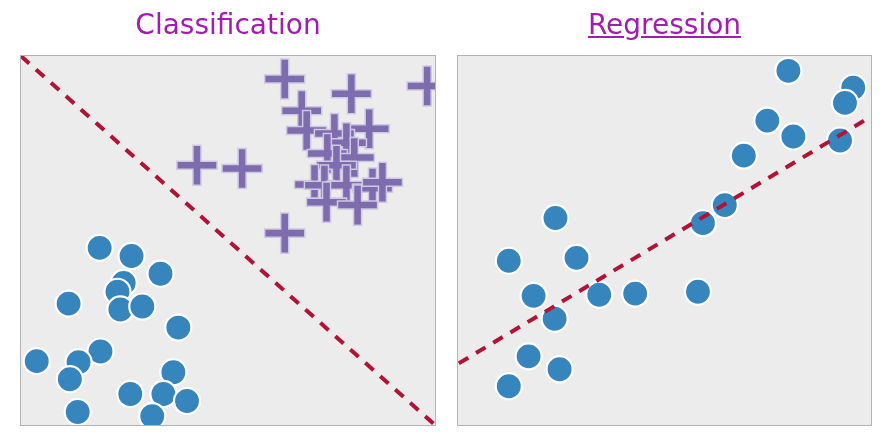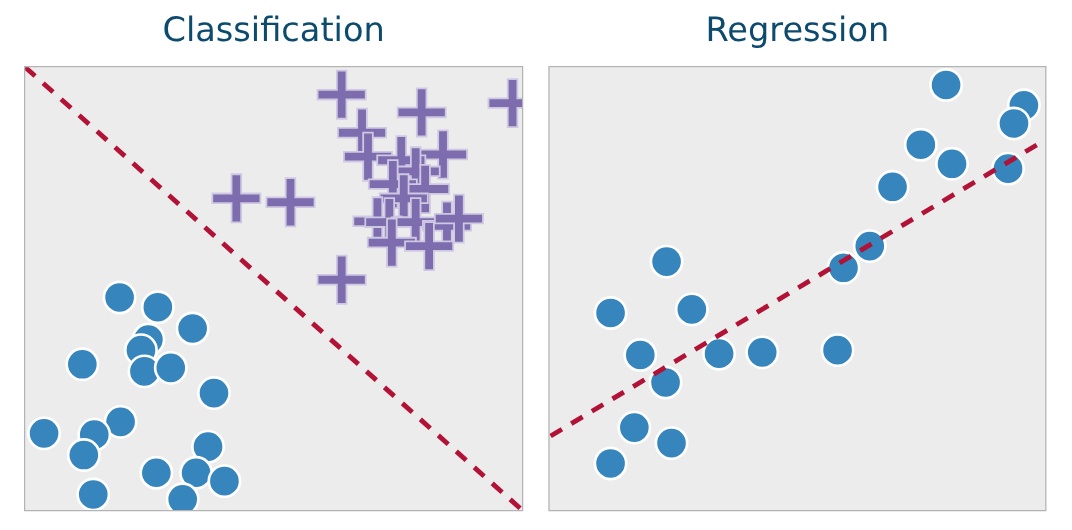--- a/index.html
+++ b/index.html
@@ -14,26 +14,26 @@
     height: 442px;
     background: #ffffff;
     overflow: hidden;
   }
   .panel-title {
     position: absolute;
     top: 9px;
     height: 40px;
     text-align: center;
     font-size: 28px;
-    color: #0c4a6e;
+    color: #a21caf;
     line-height: 1.15;
     white-space: nowrap;
   }
   #title-classification { left: 20px;  width: 416px; }
-  #title-regression     { left: 457px; width: 415px; }
+  #title-regression     { left: 457px; width: 415px; text-decoration: underline; }
   .plot-area {
     position: absolute;
     top: 55px;
     background: #ececec;
     border: 1.5px solid #b3b3b3;
     box-sizing: border-box;
   }
   #plot-classification { left: 20px;  width: 416px; height: 371px; }
   #plot-regression     { left: 457px; width: 415px; height: 371px; }
   .plot-area svg {

